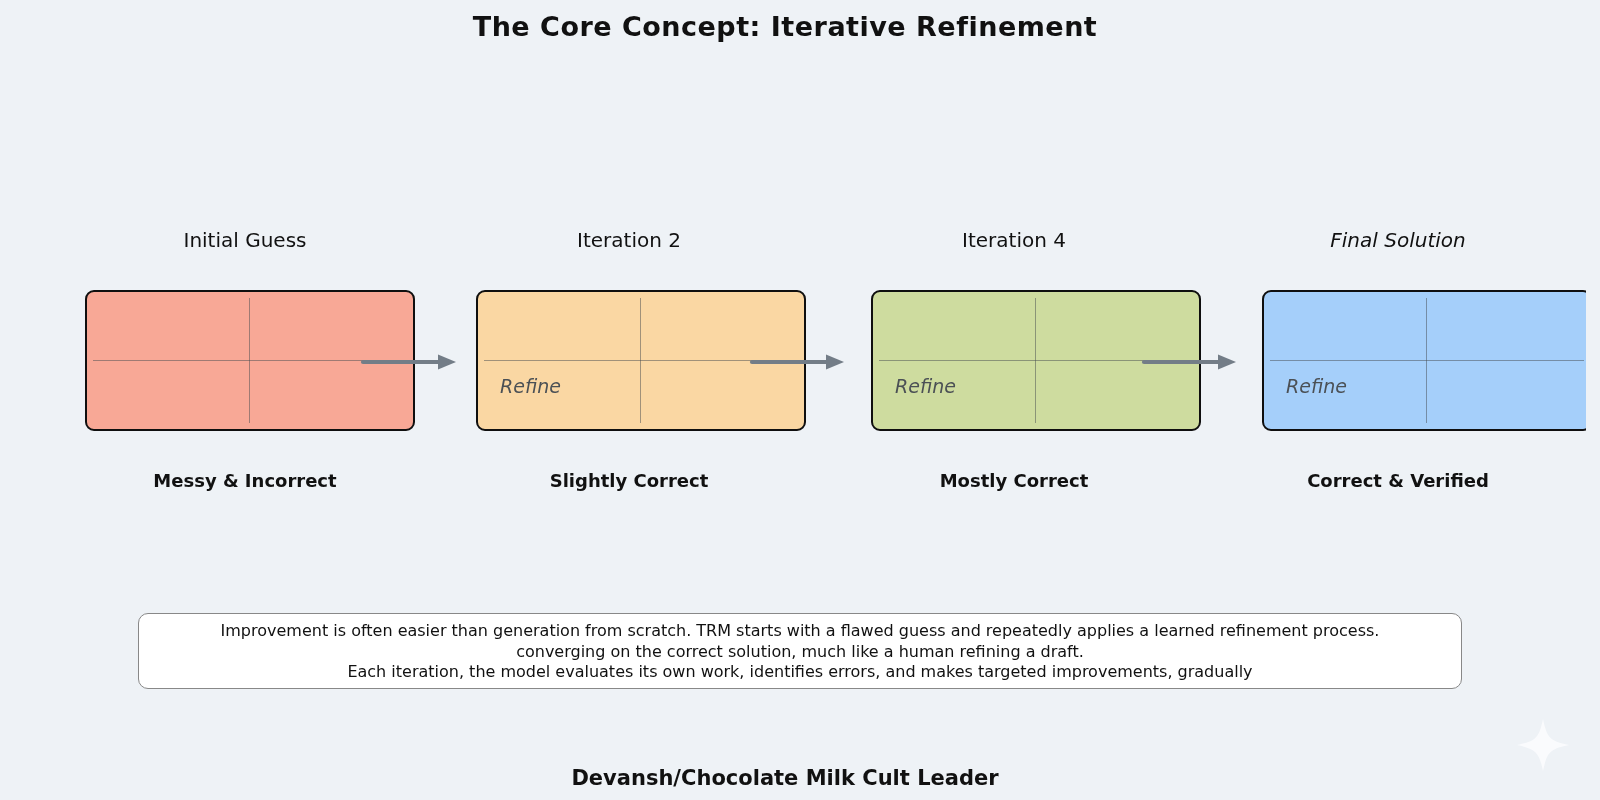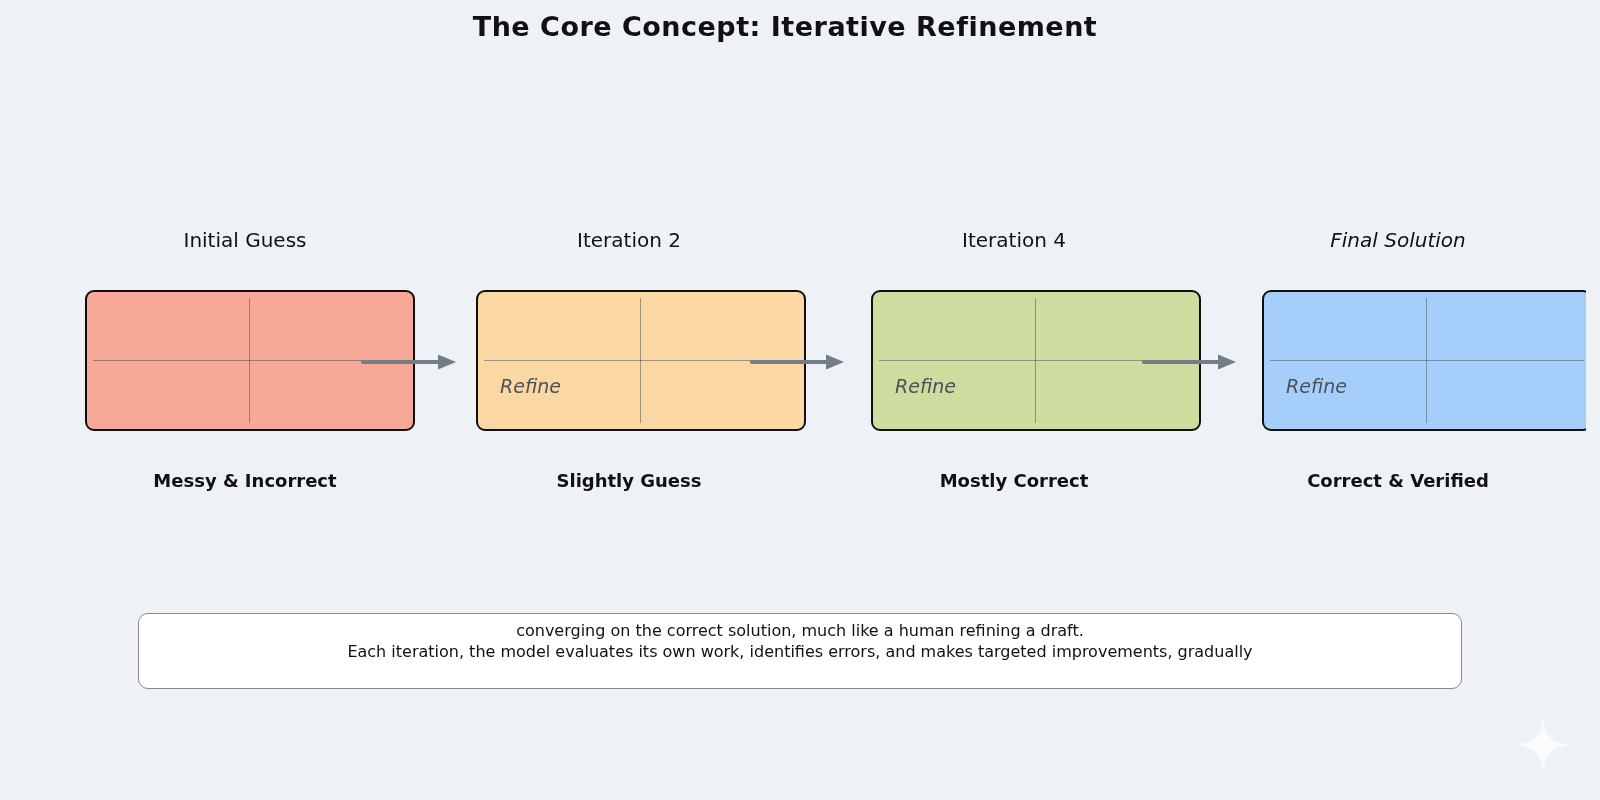--- a/index.html
+++ b/index.html
@@ -126,21 +126,21 @@
   </div>
   <div class="panel-wrap p3">
     <div class="panel" style="background-color: rgb(165, 207, 250);">
       <div class="vline"></div>
       <div class="hline"></div>
       <div class="refine">Refine</div>
     </div>
   </div>
 
   <div class="caption c0">Messy &amp; Incorrect</div>
-  <div class="caption c1">Slightly Guess</div>
+  <div class="caption c1">Slightly Correct</div>
   <div class="caption c2">Mostly Correct</div>
   <div class="caption c3">Correct &amp; Verified</div>
 
   <svg class="overlay" viewBox="0 0 1600 800" xmlns="http://www.w3.org/2000/svg">
     <g>
       <line x1="363" y1="362" x2="439" y2="362"></line>
       <polygon points="438,354.5 438,369.5 456,362"></polygon>
     </g>
     <g>
       <line x1="752" y1="362" x2="827" y2="362"></line>
@@ -149,18 +149,20 @@
     <g>
       <line x1="1144" y1="362" x2="1219" y2="362"></line>
       <polygon points="1218,354.5 1218,369.5 1236,362"></polygon>
     </g>
     <g>
       <path class="sparkle-path" d="M1543,719 C1547,738 1550,741 1569,745 C1550,749 1547,752 1543,771 C1539,752 1536,749 1517,745 C1536,741 1539,738 1543,719 Z"></path>
     </g>
   </svg>
 
   <div class="explain">
+    <div>Improvement is often easier than generation from scratch. TRM starts with a flawed guess and repeatedly applies a learned refinement process.</div>
     <div>converging on the correct solution, much like a human refining a draft.</div>
     <div>Each iteration, the model evaluates its own work, identifies errors, and makes targeted improvements, gradually</div>
   </div>
 
+  <div class="footer">Devansh/Chocolate Milk Cult Leader</div>
 
 </div>
 
 </body></html>

